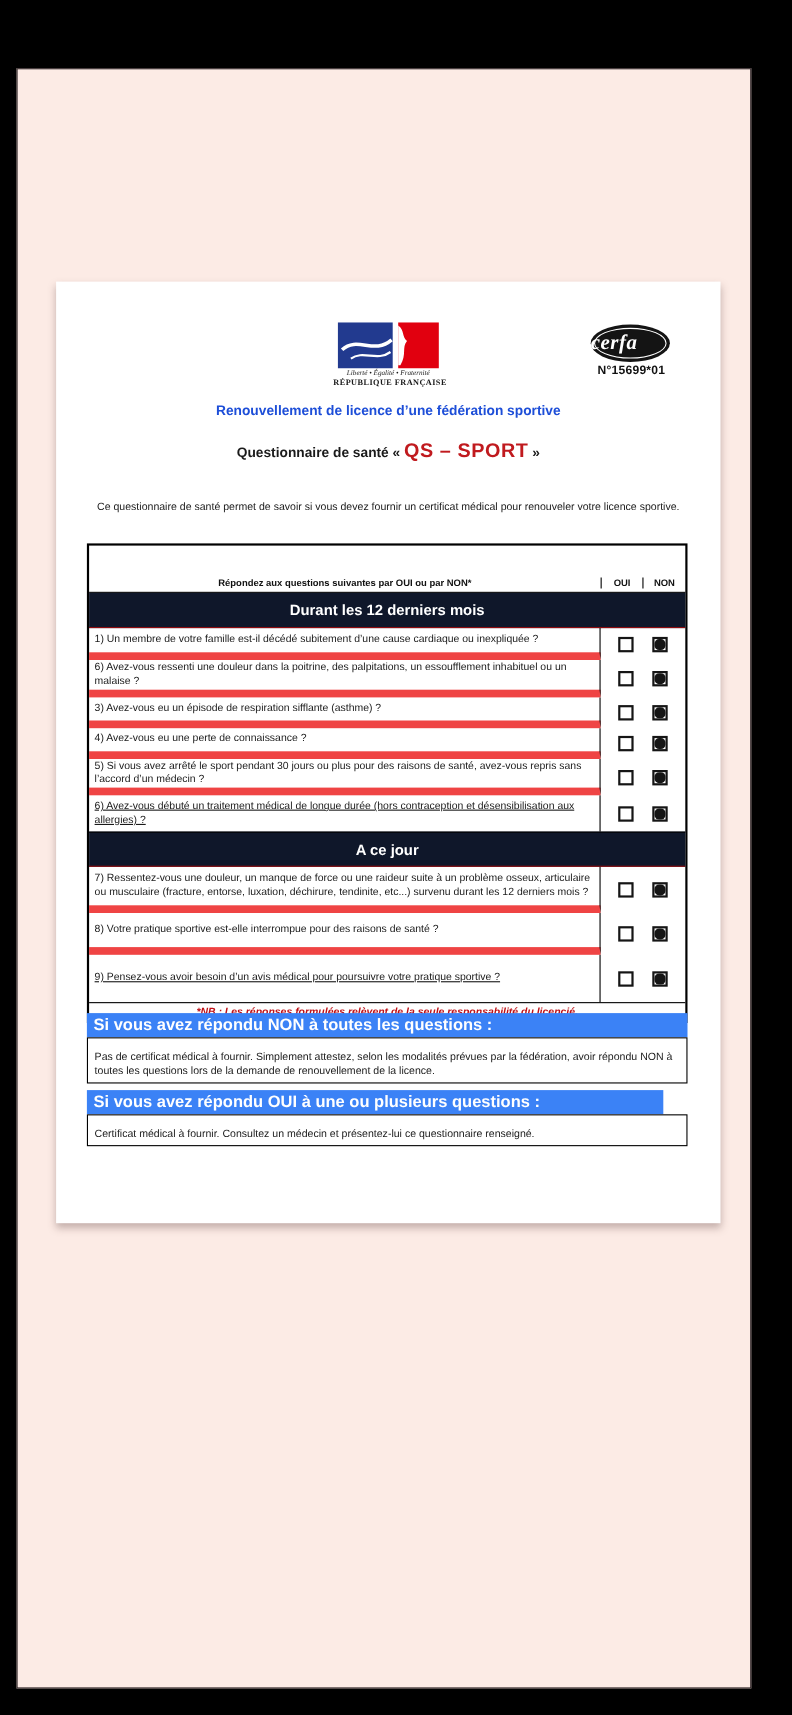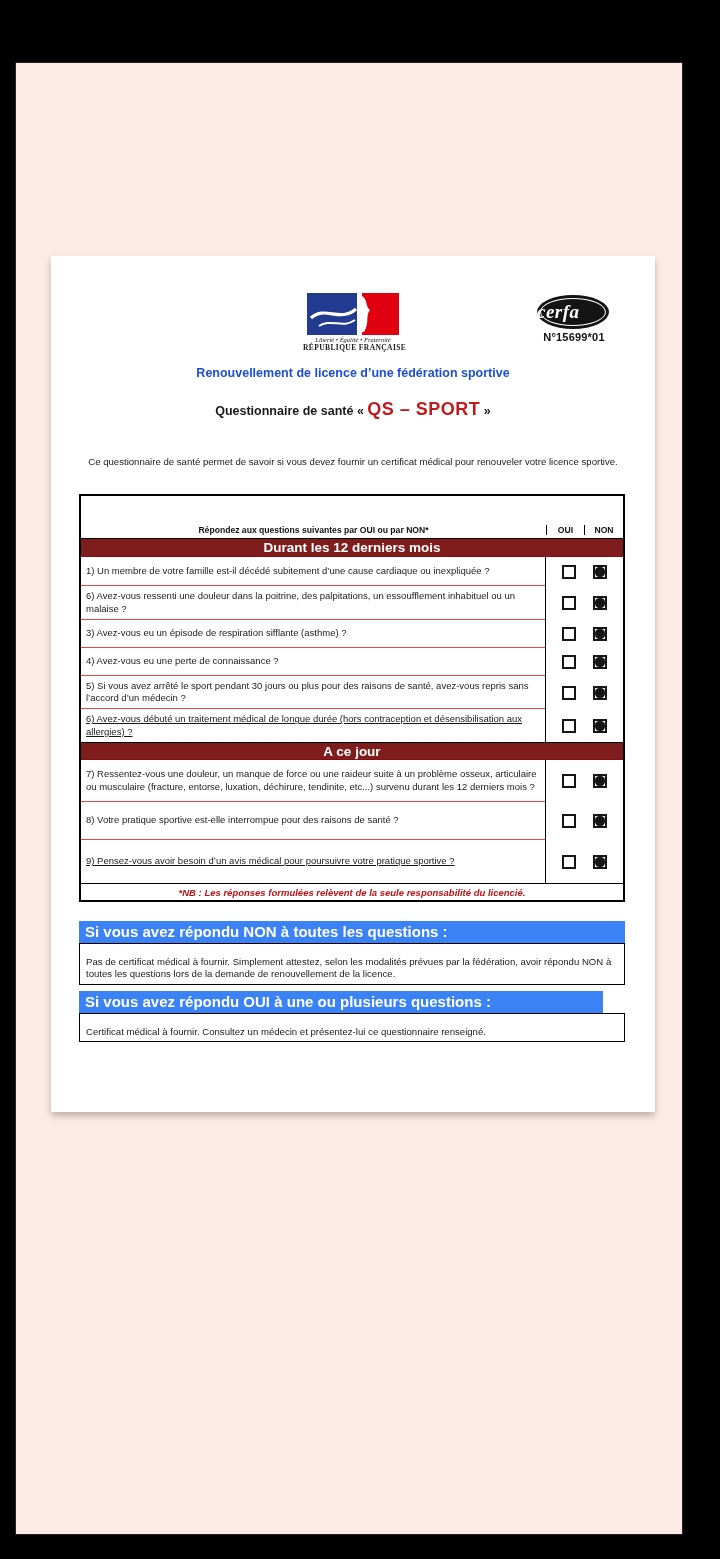--- a/index.html
+++ b/index.html
@@ -24,24 +24,24 @@
   .title2 { position:absolute; top:143px; left:0; width:100%; text-align:center; font-size:12.5px; font-weight:bold; color:#1a1a1a; }
   .title2 .hl { font-size:18px; color:#c01a1e; letter-spacing:.5px; }
   .intro { position:absolute; top:200px; left:0; width:100%; text-align:center; font-size:9.6px; color:#1a1a1a; }
 
   
   .qtable { position:absolute; top:238px; left:28px; width:546px; border:2px solid #000; background:#fff; }
   .qt-head { display:flex; height:18px; border-bottom:1px solid #000; align-items:center;margin-top:25px; }
   .qh-q { flex:1; border-right:1px solid #000; display:flex; align-items:center; justify-content:center; font-size:8.6px; font-weight:bold; color:#111; }
   .qh-box { width:38px; display:flex; align-items:center; justify-content:center; font-size:8.6px; font-weight:bold; color:#111; }
   .qh-box.oui { border-right:1px solid #000; }
-  .banner { height:18px; background:#7f1d1d; color:#fff; font-weight:bold; font-size:13.5px; display:flex; align-items:center; justify-content:center; border-bottom:1px solid #8c0b0e; }
+  .banner { height:32px; background:#0f172a; color:#fff; font-weight:bold; font-size:13.5px; display:flex; align-items:center; justify-content:center; border-bottom:1px solid #8c0b0e; }
   .banner.second { border-top:1px solid #000; }
   .qrow { display:flex; align-items:stretch; }
-  .q-cell { flex:1; border-right:1px solid #000; border-bottom:1px solid #ef4444; padding:2px 6px 2px 5px; font-size:9.5px; line-height:1.28; color:#1a1a1a; display:flex; align-items:center; }
+  .q-cell { flex:1; border-right:1px solid #000; border-bottom:7px solid #ef4444; padding:2px 6px 2px 5px; font-size:9.5px; line-height:1.28; color:#1a1a1a; display:flex; align-items:center; }
   .qrow.last .q-cell { border-bottom:none;text-decoration:underline; }
   .a-cell { width:77px; display:flex; align-items:center; justify-content:space-evenly; }
   .cb { width:14px; height:14px; border:2px solid #151515; background:#fff; display:inline-block; }
   .cb .cb-fill { display:none; }
   .cb.checked .cb-fill { display:block; width:100%; height:100%; background:#151515; border-radius:42%; }
   .footnote-row { border-top:1px solid #000; height:17px; display:flex; align-items:center; justify-content:center; font-size:9.5px; font-style:italic; font-weight:600; color:#bf1016; }
 
   
   .outcome { position:absolute; left:28px; width:546px; }
   .outcome.first { top:665px; }

